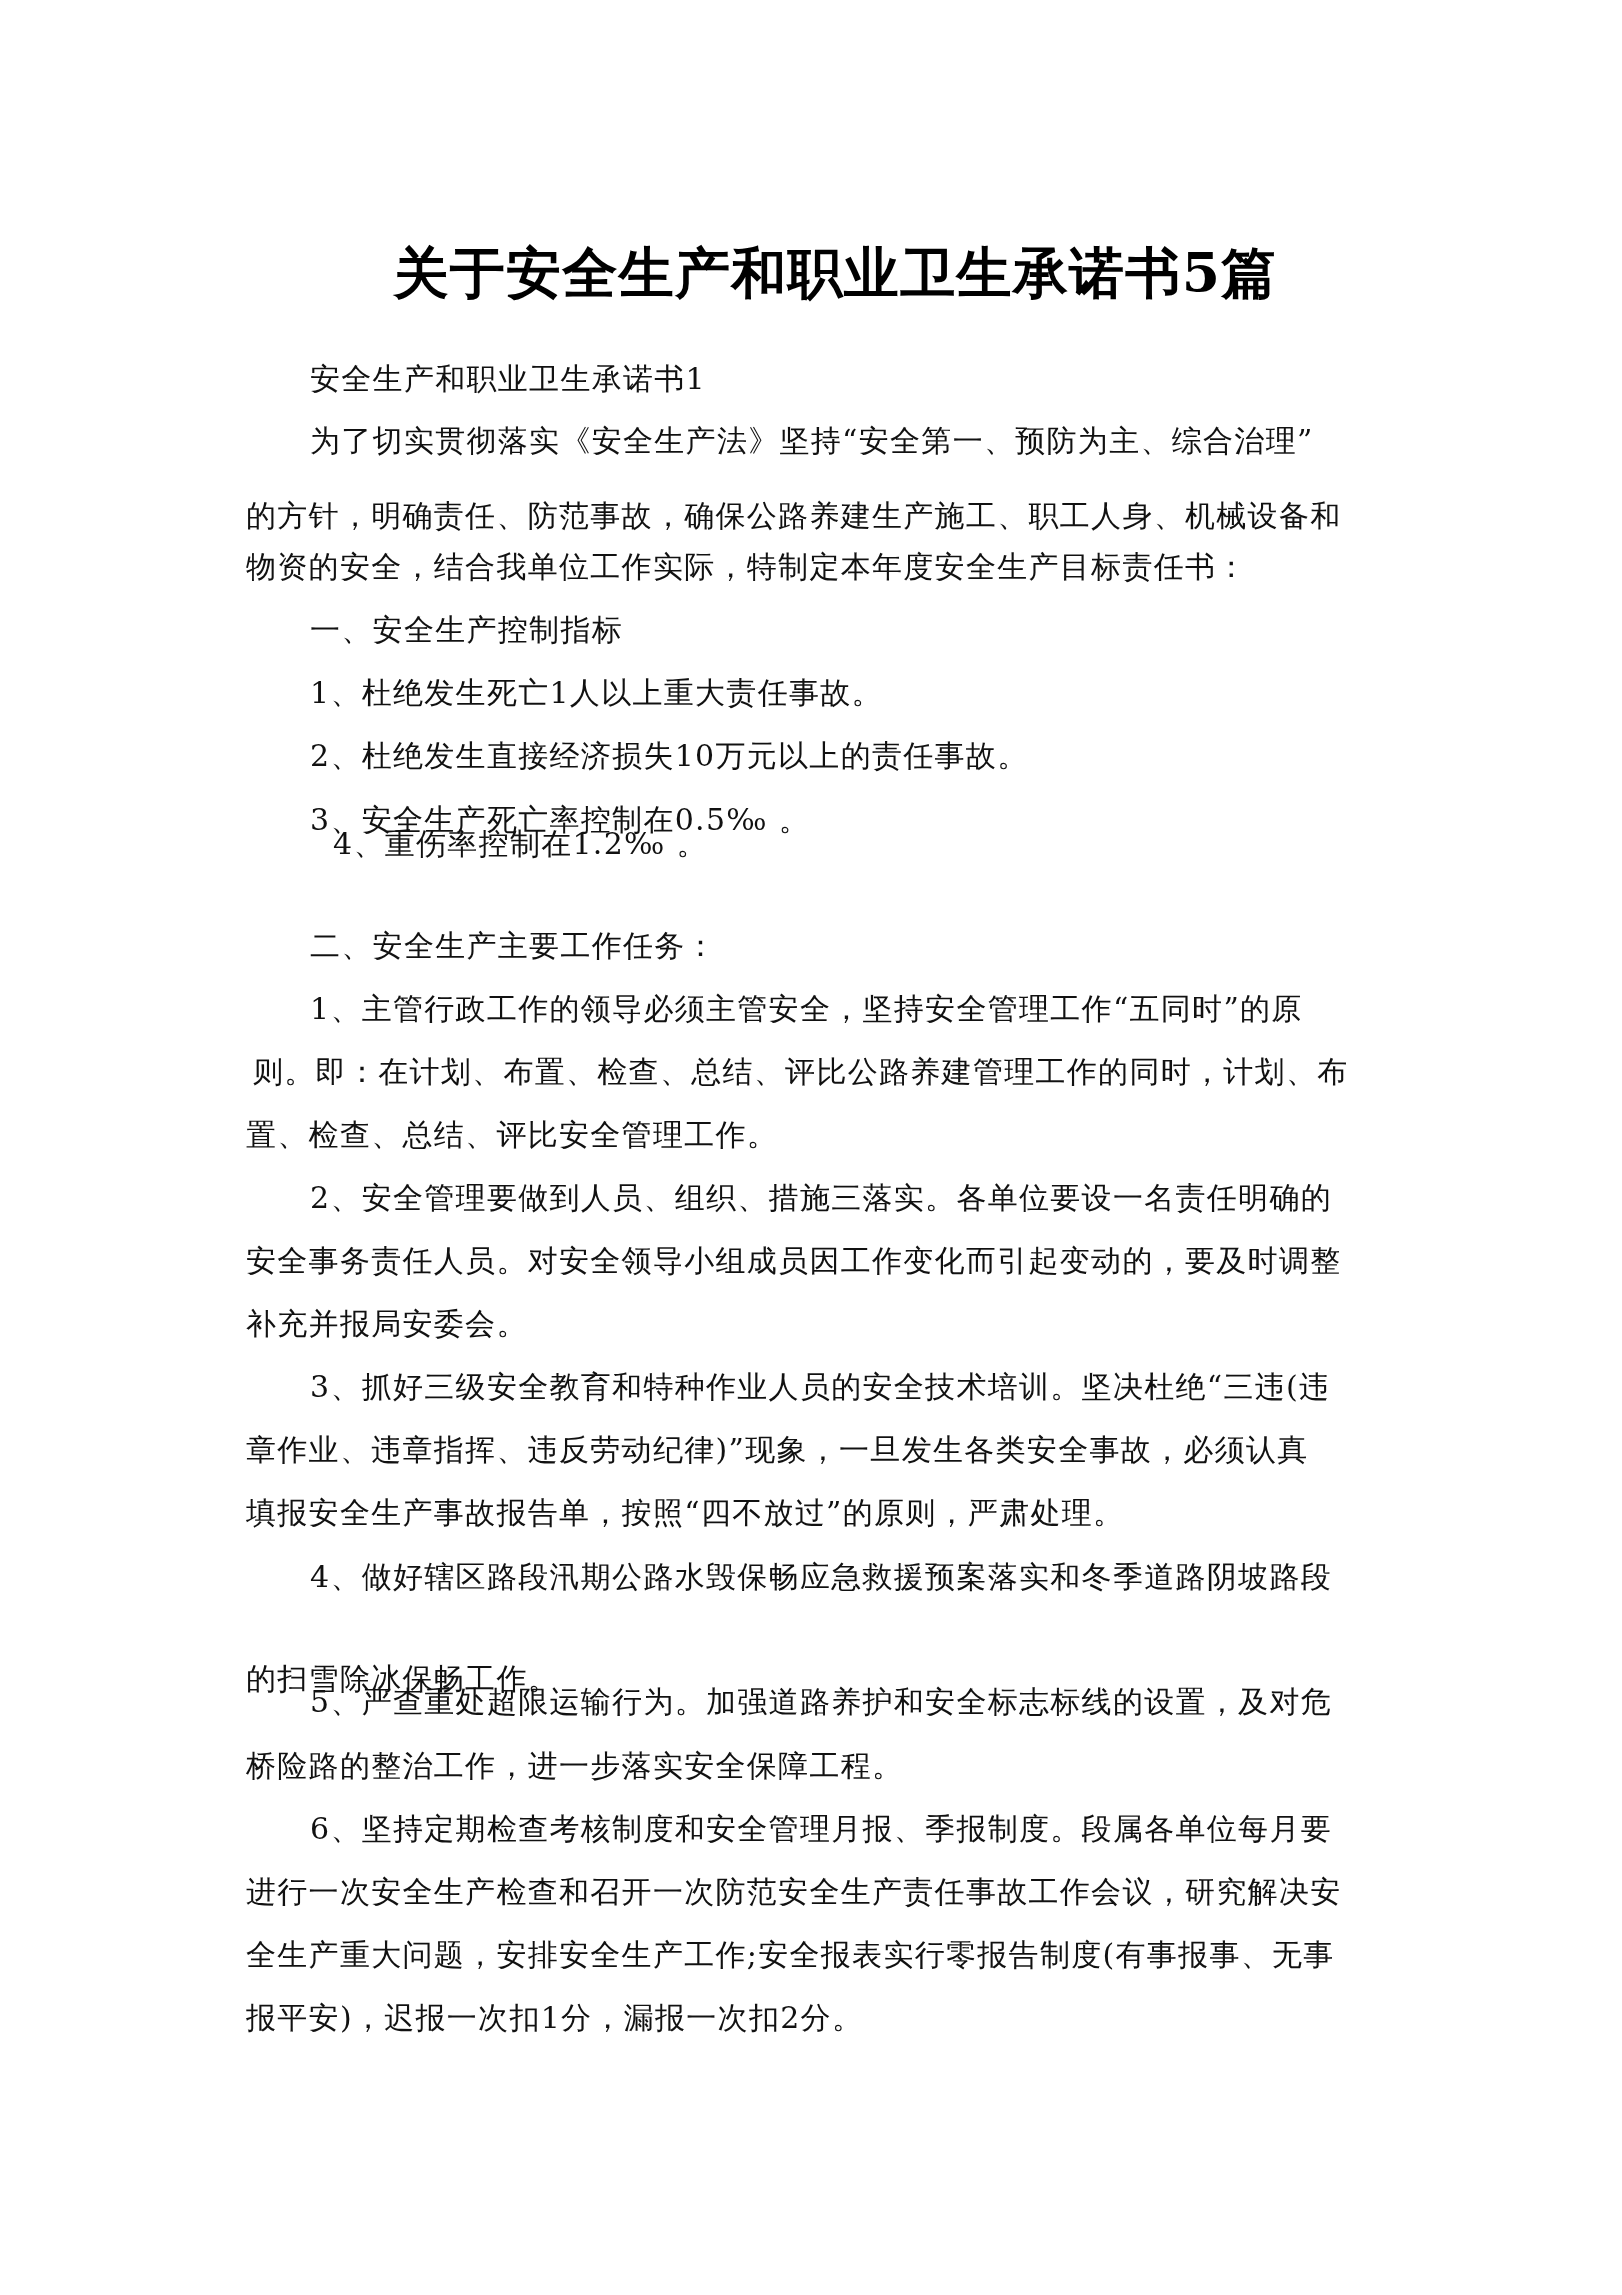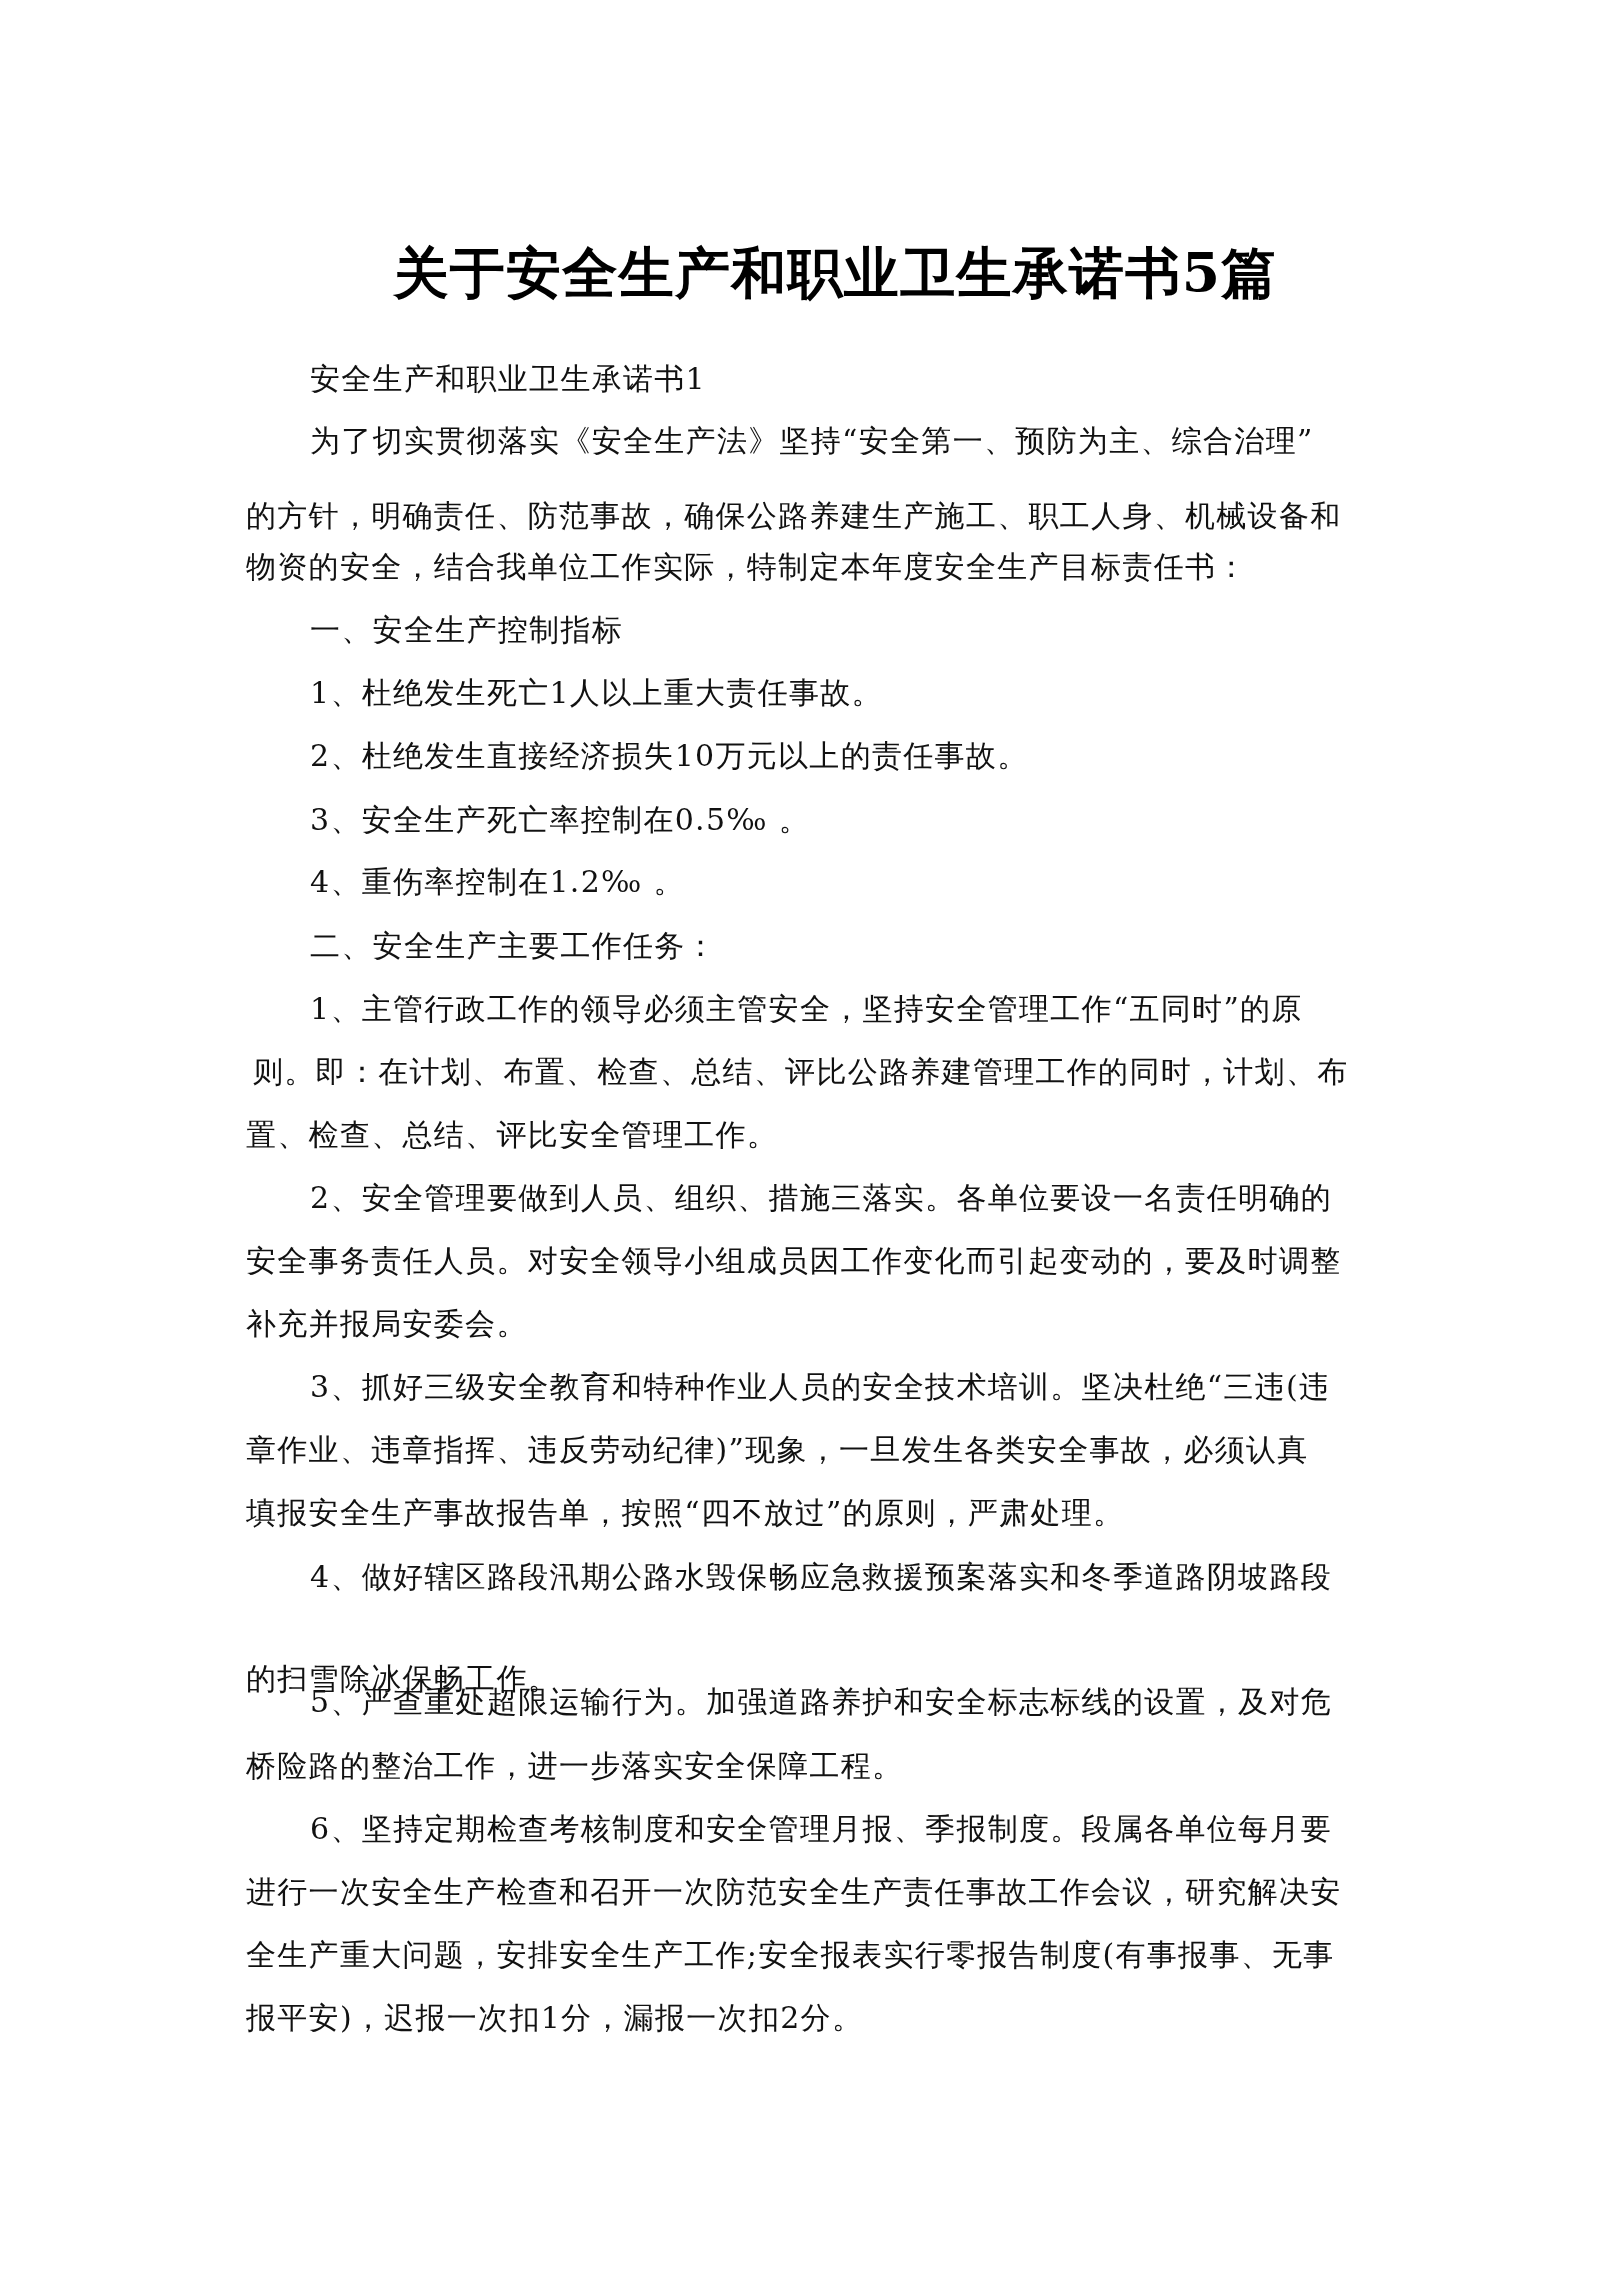--- a/index.html
+++ b/index.html
@@ -18,21 +18,21 @@
 
 <div id="body-text">
     <div class="line indent" style="top: 359px;">安全生产和职业卫生承诺书1</div>
     <div class="line indent" style="top: 421px;">为了切实贯彻落实《安全生产法》坚持“安全第一、预防为主、综合治理”</div>
     <div class="line" style="top: 484px; margin-top: 12px;">的方针，明确责任、防范事故，确保公路养建生产施工、职工人身、机械设备和</div>
     <div class="line" style="top: 547px;">物资的安全，结合我单位工作实际，特制定本年度安全生产目标责任书：</div>
     <div class="line indent" style="top: 610px;">一、安全生产控制指标</div>
     <div class="line indent" style="top: 673px;">1、杜绝发生死亡1人以上重大责任事故。</div>
     <div class="line indent" style="top: 736px; text-align: center;">2、杜绝发生直接经济损失10万元以上的责任事故。</div>
     <div class="line indent" style="top: 800px;">3、安全生产死亡率控制在0.5‰ 。</div>
-    <div class="line indent" style="top: 862px;">4、重伤率控制在1.2‰ 。</div>
+    <div class="line indent" style="top: 824px; margin-left: 23px;">4、重伤率控制在1.2‰ 。</div>
     <div class="line indent" style="top: 926px; text-align: right;">二、安全生产主要工作任务：</div>
     <div class="line indent" style="top: 989px;">1、主管行政工作的领导必须主管安全，坚持安全管理工作“五同时”的原</div>
     <div class="line" style="top: 1052px; margin-left: 7px;">则。即：在计划、布置、检查、总结、评比公路养建管理工作的同时，计划、布</div>
     <div class="line" style="top: 1115px;">置、检查、总结、评比安全管理工作。</div>
     <div class="line indent" style="top: 1178px;">2、安全管理要做到人员、组织、措施三落实。各单位要设一名责任明确的</div>
     <div class="line" style="top: 1241px;">安全事务责任人员。对安全领导小组成员因工作变化而引起变动的，要及时调整</div>
     <div class="line" style="top: 1304px;">补充并报局安委会。</div>
     <div class="line indent" style="top: 1367px;">3、抓好三级安全教育和特种作业人员的安全技术培训。坚决杜绝“三违(违</div>
     <div class="line" style="top: 1430px;">章作业、违章指挥、违反劳动纪律)”现象，一旦发生各类安全事故，必须认真</div>
     <div class="line" style="top: 1493px;">填报安全生产事故报告单，按照“四不放过”的原则，严肃处理。</div>

